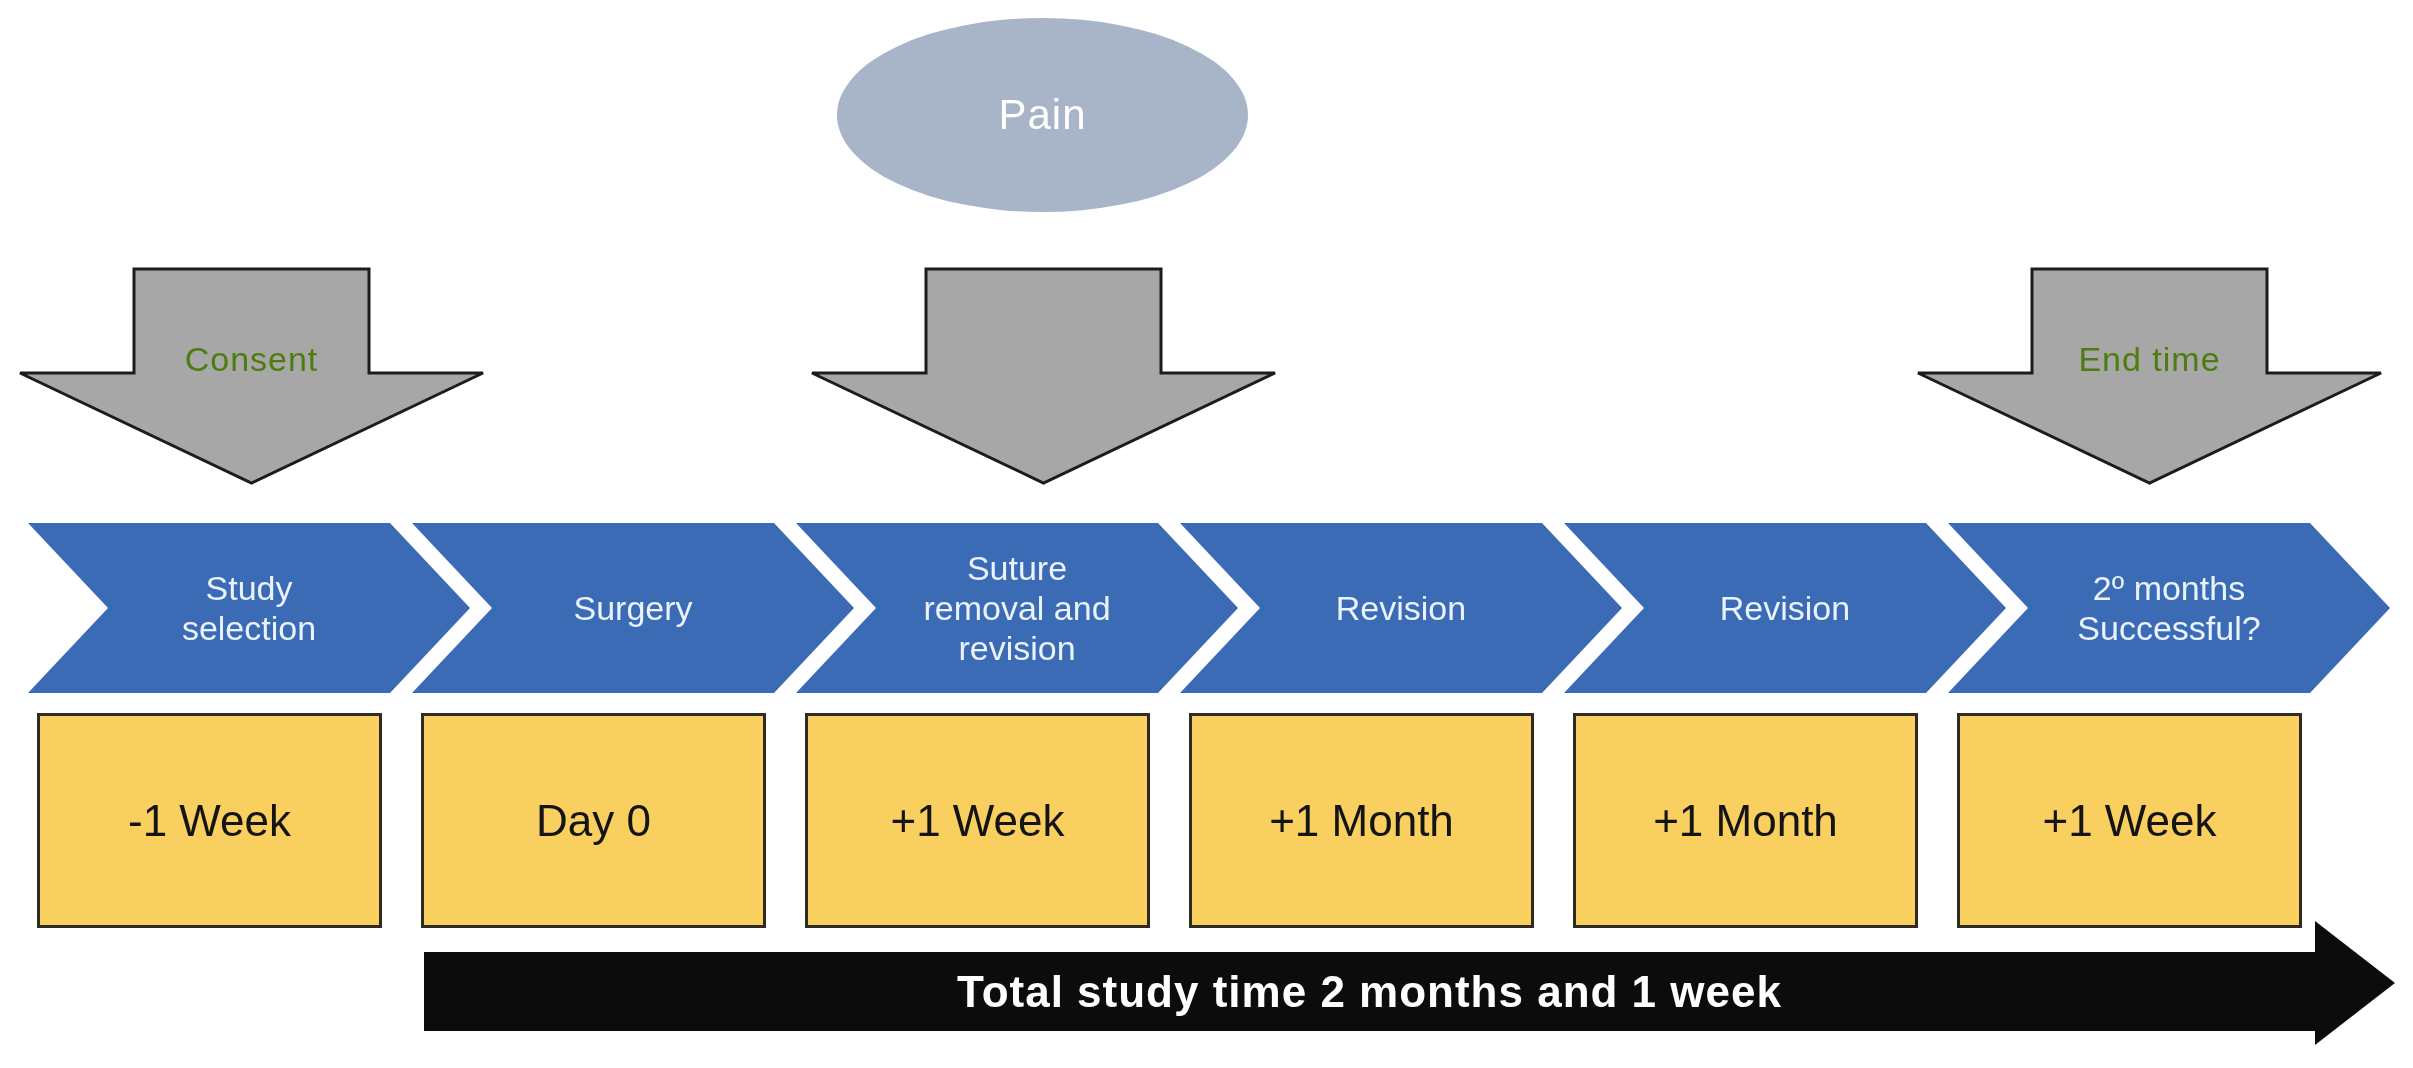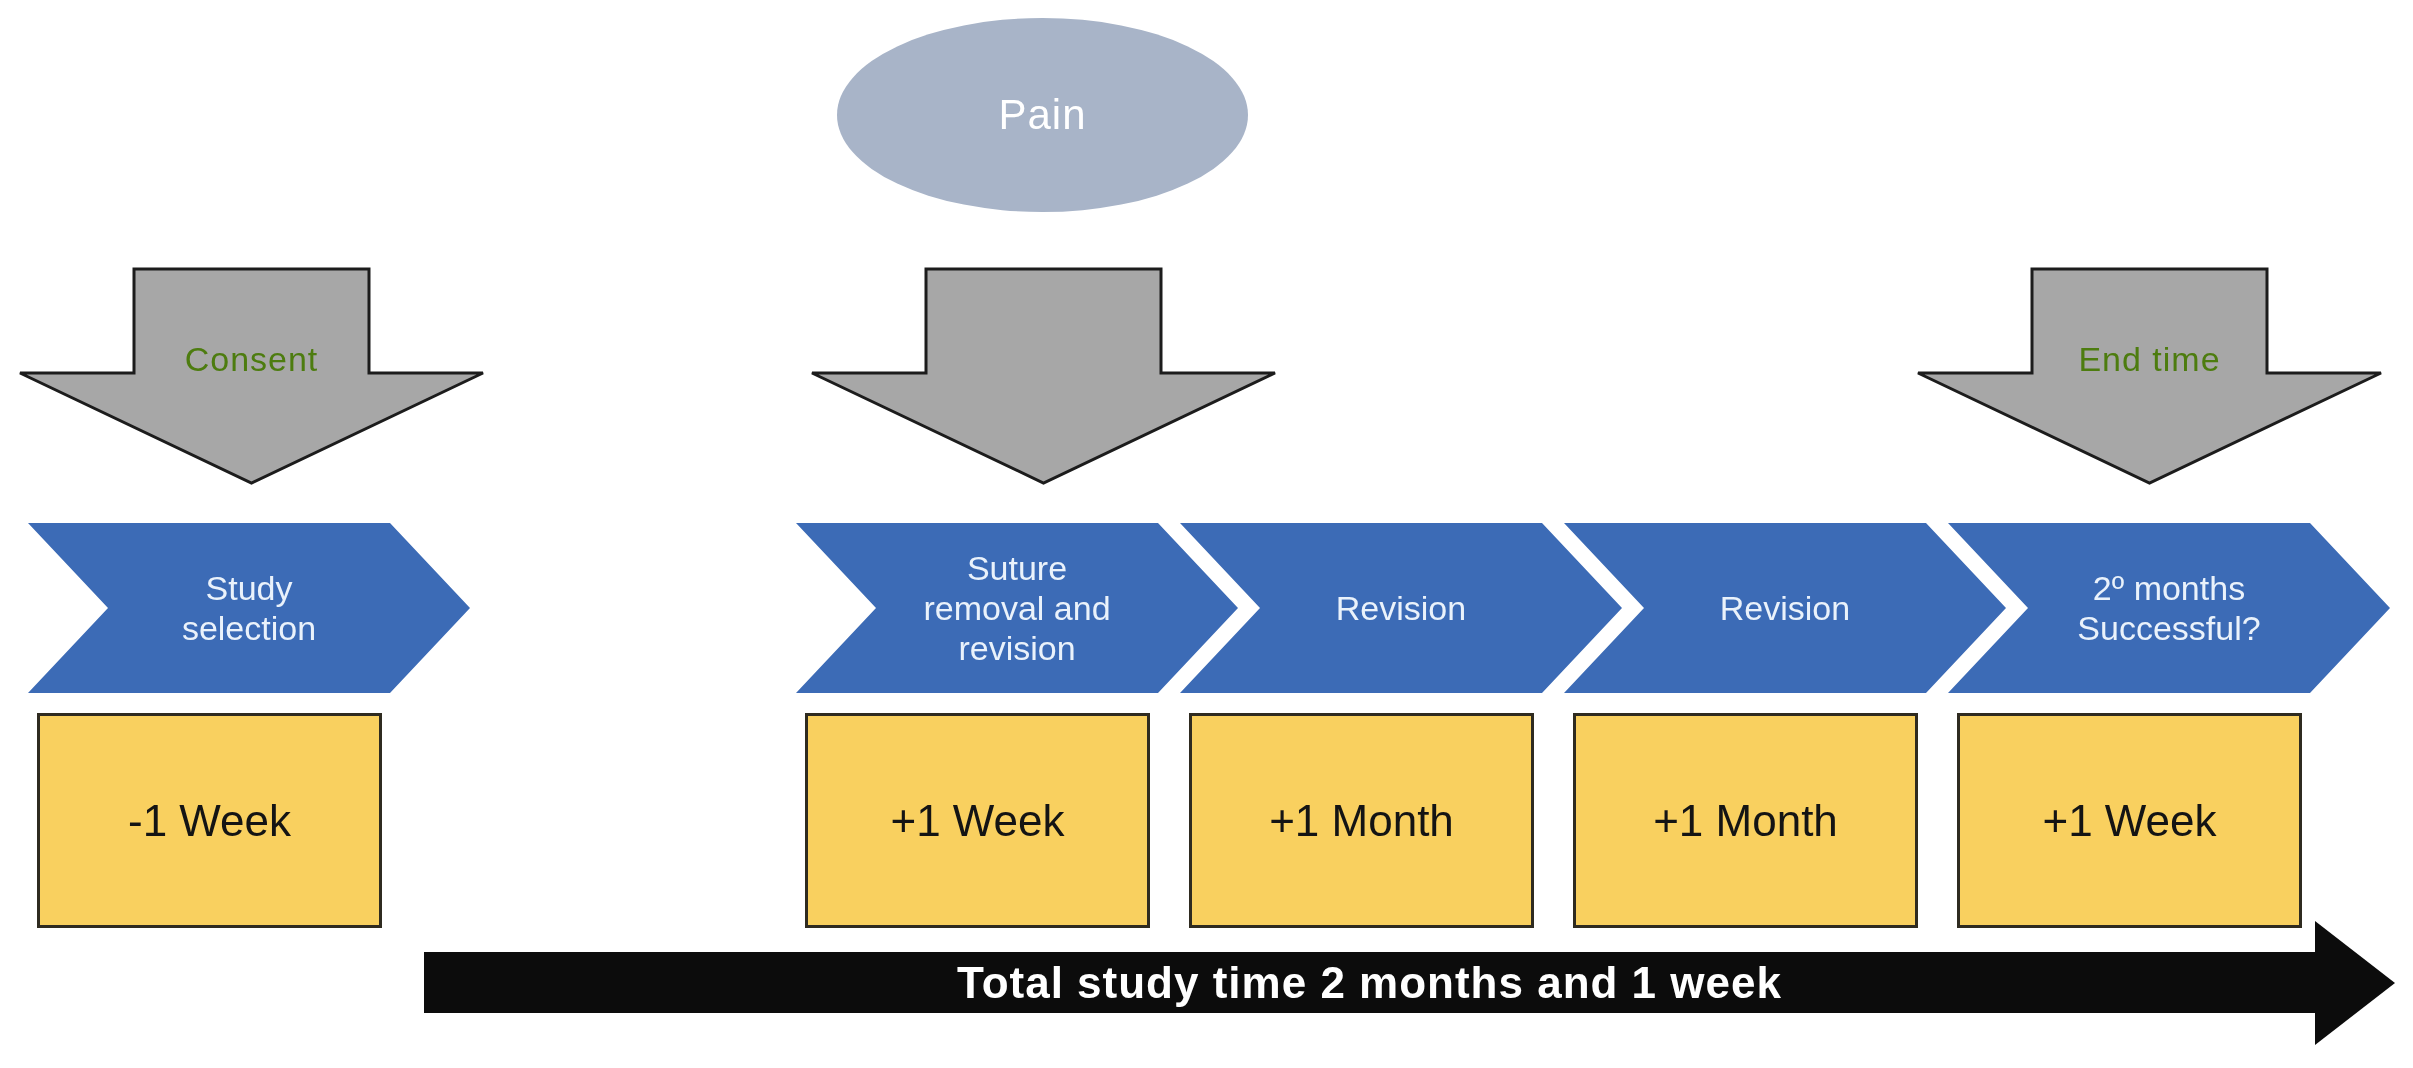--- a/index.html
+++ b/index.html
@@ -52,21 +52,21 @@
   .timebox{
     position:absolute;top:713px;width:345px;height:215px;box-sizing:border-box;
     background:var(--box-yellow);border:3px solid var(--box-border);
     display:flex;align-items:center;justify-content:center;
     color:#141414;font-size:44px;
   }
   .timebox.b0{left:37px;}  .timebox.b1{left:421px;}  .timebox.b2{left:805px;}
   .timebox.b3{left:1189px;}.timebox.b4{left:1573px;} .timebox.b5{left:1957px;}
   
   .timeline-shaft{
-    position:absolute;left:424px;top:952px;width:1891px;height:61px;
+    position:absolute;left:424px;top:952px;width:1891px;height:79px;
     background:var(--timeline-black);
     display:flex;align-items:center;justify-content:center;
   }
   .timeline-shaft span{color:#ffffff;font-size:44px;font-weight:600;letter-spacing:1px;}
   .timeline-head{
     position:absolute;left:2315px;top:921px;width:0;height:0;
     border-top:62px solid transparent;border-bottom:62px solid transparent;
     border-left:80px solid var(--timeline-black);
   }
 </style>
@@ -95,35 +95,41 @@
   <div class="down-arrow endpoint">
     <svg width="467" height="218" viewBox="0 0 467 218">
       <polygon points="116,2 351,2 351,106 465,106 233.5,216 2,106 116,106" style="fill:var(--arrow-gray);stroke:var(--arrow-outline);stroke-width:3;stroke-linejoin:miter;"></polygon>
     </svg>
     <div class="arrow-label">End time</div>
   </div>
 
   <div class="chevron c0">
     <div class="chevron-label">Study selection</div>
   </div>
+  <div class="chevron c1">
+    <div class="chevron-label">Surgery</div>
+  </div>
   <div class="chevron c2">
     <div class="chevron-label">Suture removal and revision</div>
   </div>
   <div class="chevron c3">
     <div class="chevron-label">Revision</div>
   </div>
   <div class="chevron c4">
     <div class="chevron-label">Revision</div>
   </div>
   <div class="chevron c5">
     <div class="chevron-label">2º months Successful?</div>
   </div>
 
   <div class="timebox b0">
     <span>-1 Week</span>
+  </div>
+  <div class="timebox b1">
+    <span>Day 0</span>
   </div>
   <div class="timebox b2">
     <span>+1 Week</span>
   </div>
   <div class="timebox b3">
     <span>+1 Month</span>
   </div>
   <div class="timebox b4">
     <span>+1 Month</span>
   </div>

